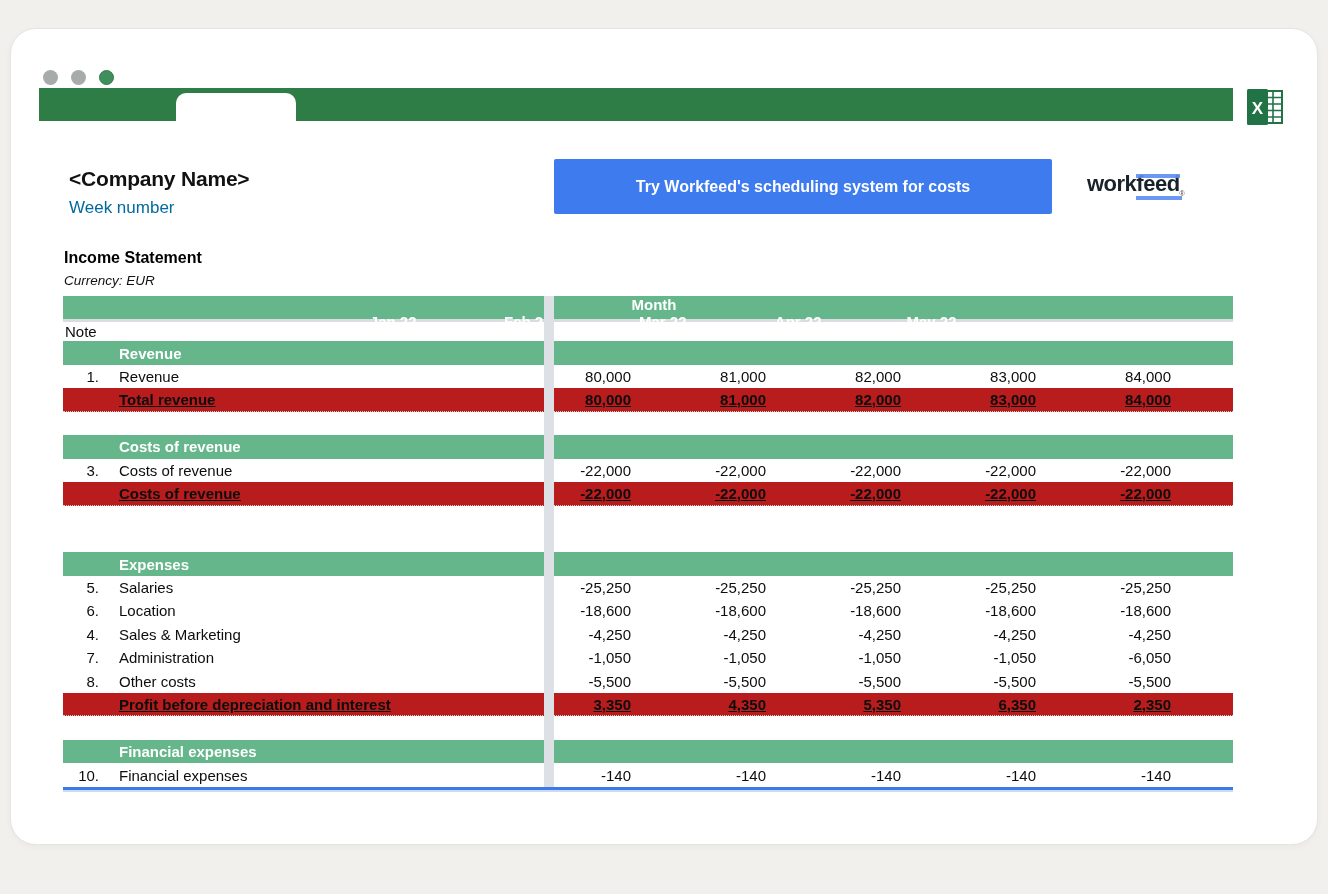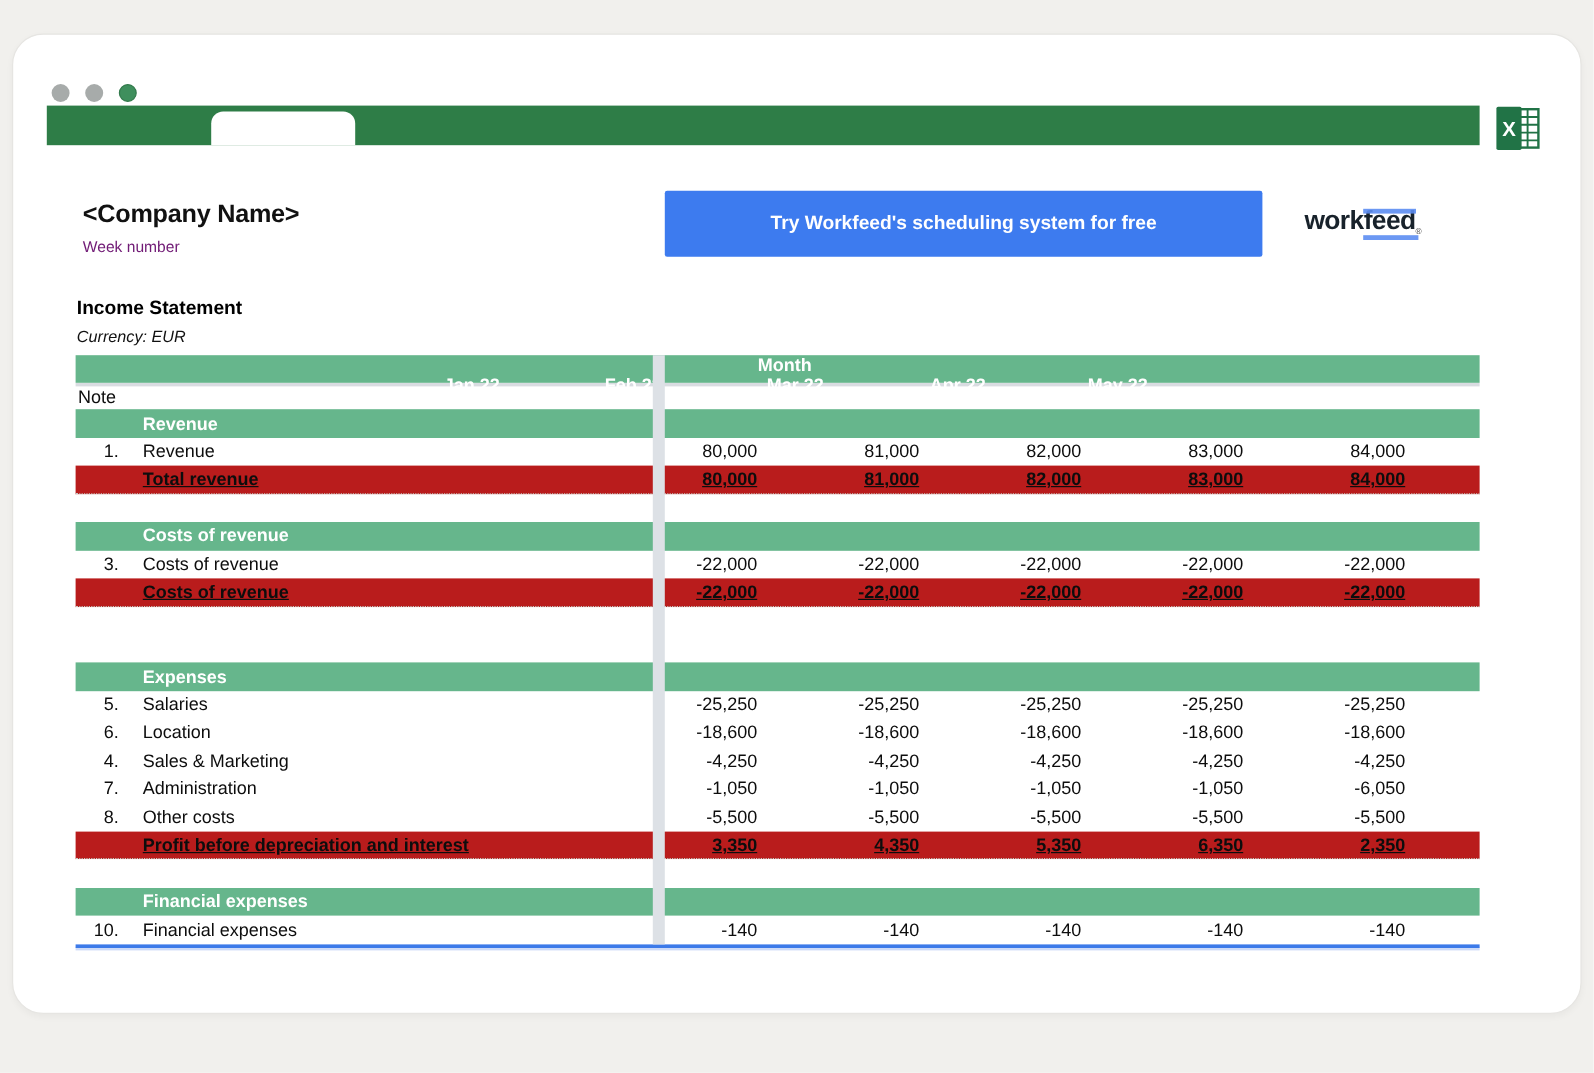--- a/index.html
+++ b/index.html
@@ -23,21 +23,21 @@
   
   .banner { position:absolute; left:28px; top:59px; width:1194px; height:33px; background:#2e7d47; }
   .banner .tab {
     position:absolute; left:137px; top:5px; width:120px; height:28px;
     background:#ffffff; border-radius:10px 10px 0 0;
   }
   .excel-icon { position:absolute; left:1232px; top:56px; width:44px; height:44px; }
   
   .company { position:absolute; left:58px; top:138px; }
   .company-name { font-size:21px; font-weight:bold; color:#111; letter-spacing:-0.2px; }
-  .week { font-size:13px; color:#701a75; margin-top:7px; }
+  .week { font-size:17px; color:#0369a1; margin-top:7px; }
   .cta {
     position:absolute; left:543px; top:130px; width:498px; height:55px;
     background:#3d7bef; border:none; border-radius:2px; cursor:pointer;
     color:#ffffff; font-size:16px; font-weight:bold;
     font-family:"Liberation Sans", sans-serif;
     display:flex; align-items:center; justify-content:center;
   }
   .logo { position:absolute; left:1076px; top:142px; font-size:22px; font-weight:bold; color:#18222b; letter-spacing:-0.5px; cursor:pointer; }
   .logo .feed { position:relative; display:inline-block; }
   .logo .feed::before {
@@ -101,21 +101,21 @@
       <rect x="4" y="4" width="21" height="36" rx="1.5" fill="#217346"></rect>
       <text x="14.5" y="28.5" fill="#ffffff" font-size="17" font-weight="bold" font-family="Liberation Sans, sans-serif" text-anchor="middle">X</text>
     </svg>
   </div>
 
   <div class="company">
     <div class="company-name">&lt;Company Name&gt;</div>
     <div class="week">Week number</div>
   </div>
 
-  <button class="cta">Try Workfeed's scheduling system for free</button>
+  <button class="cta">Try Workfeed's scheduling system for costs</button>
 
   <div class="logo"><span>work</span><span class="feed">feed</span><span class="reg">®</span></div>
 
   <div class="stmt-title">Income Statement</div>
   <div class="stmt-sub">Currency: EUR</div>
 
   <div class="table">
     <div class="divider"></div>
 
     <div class="trow month-header">

